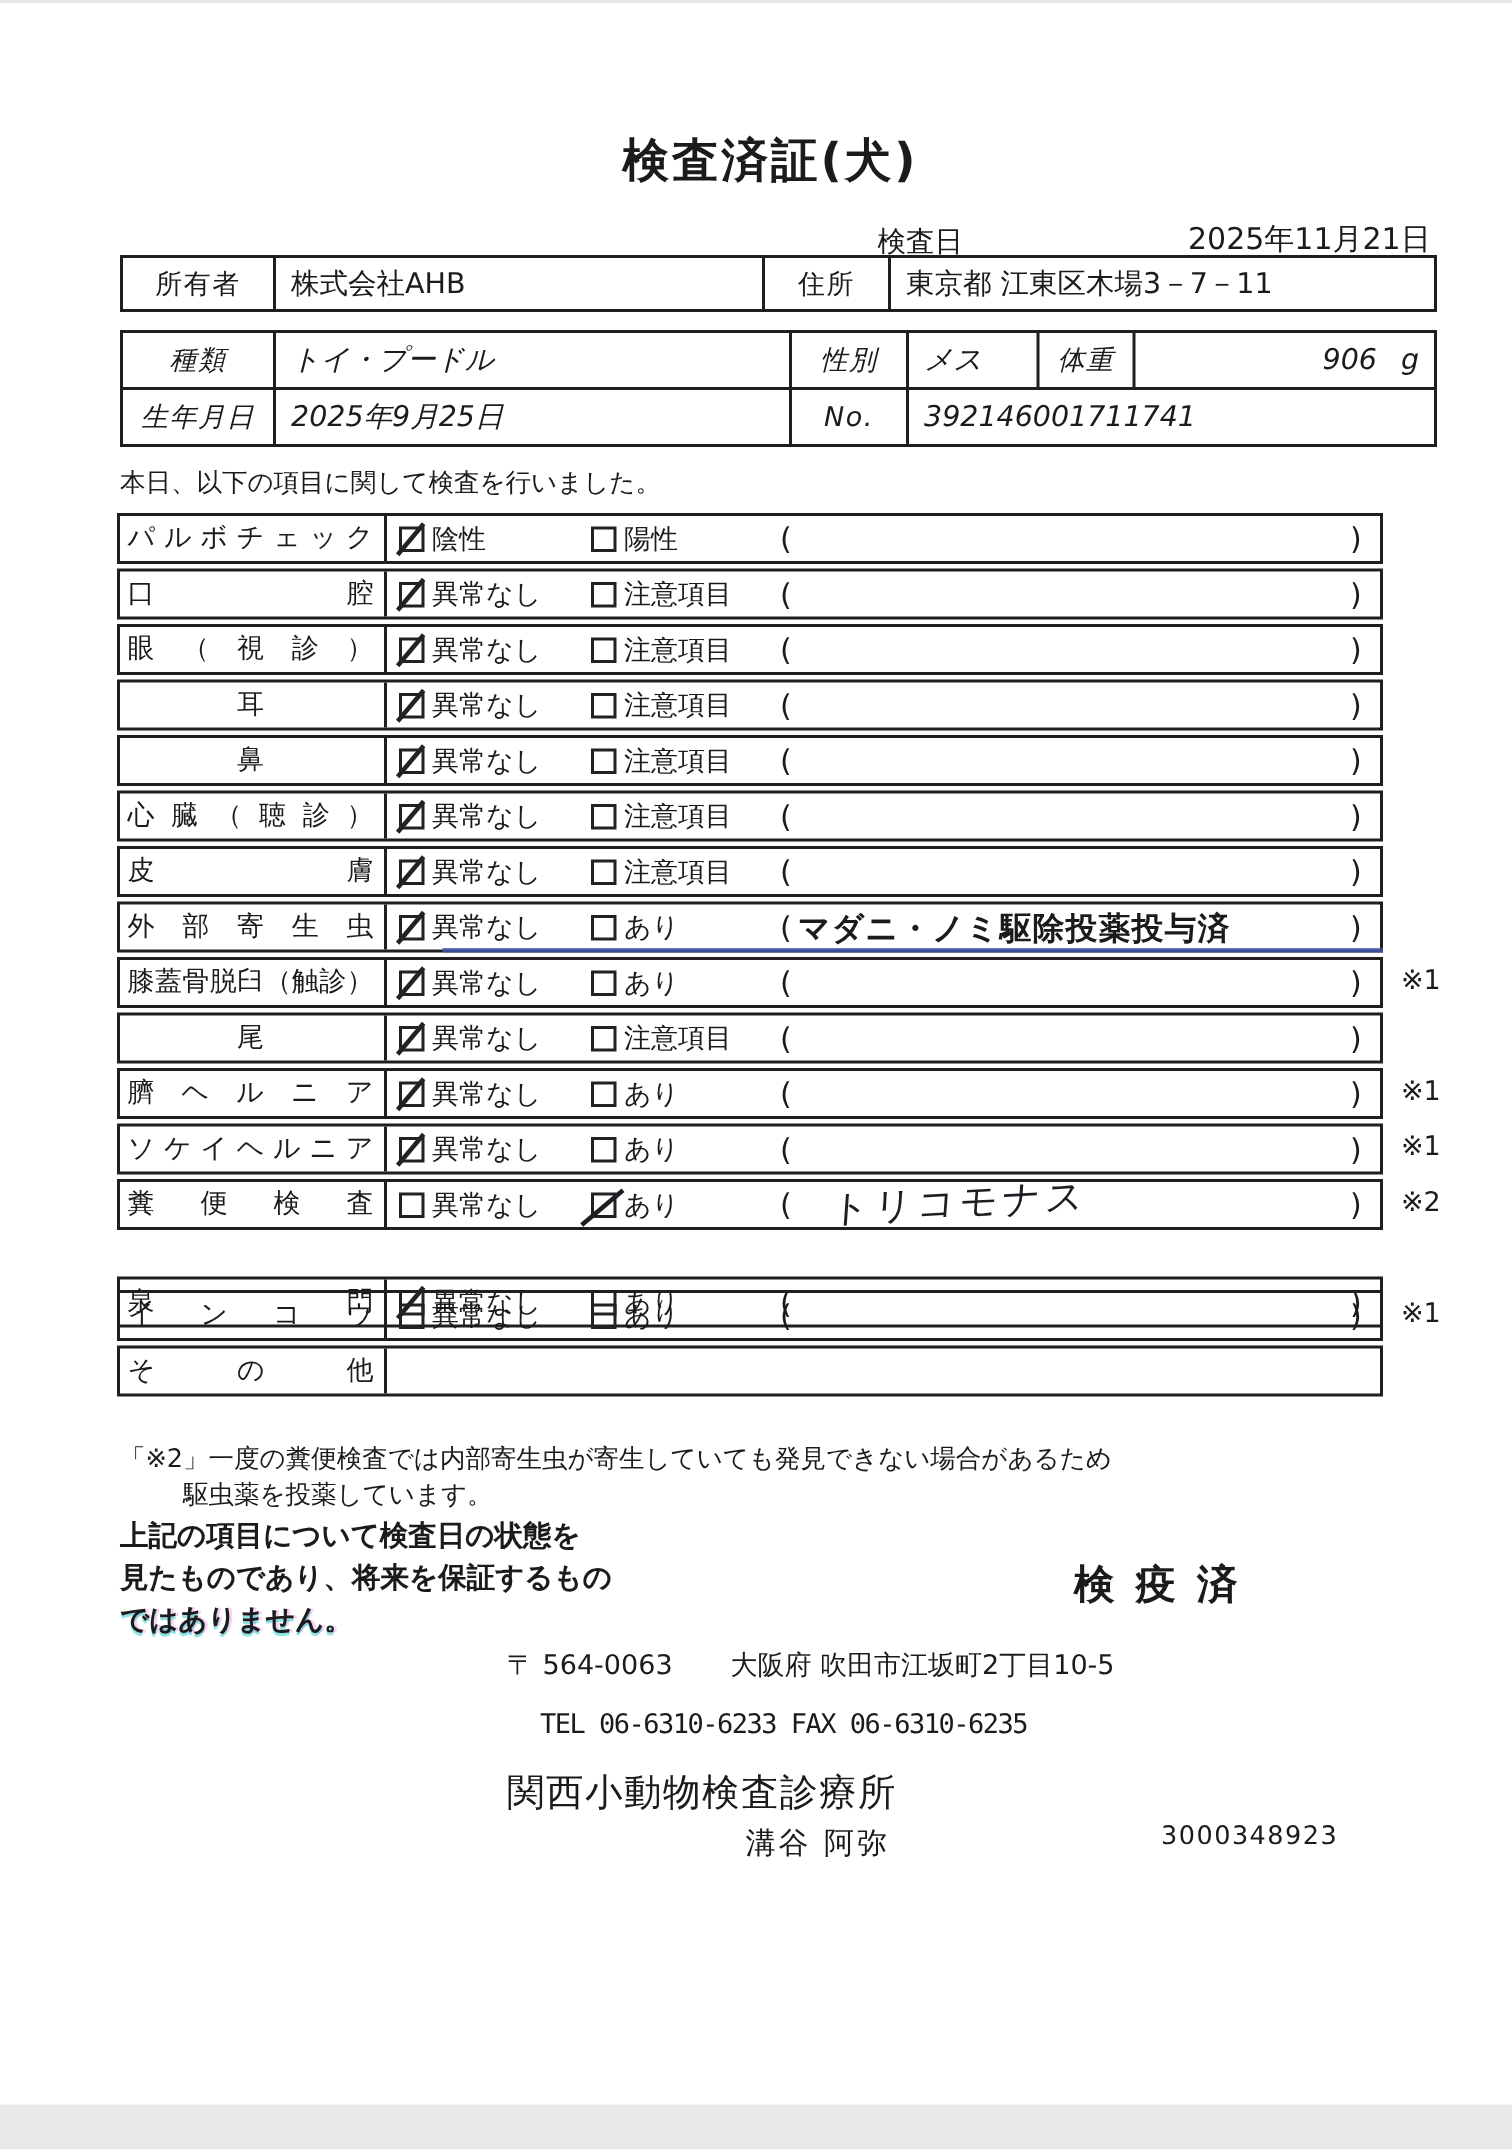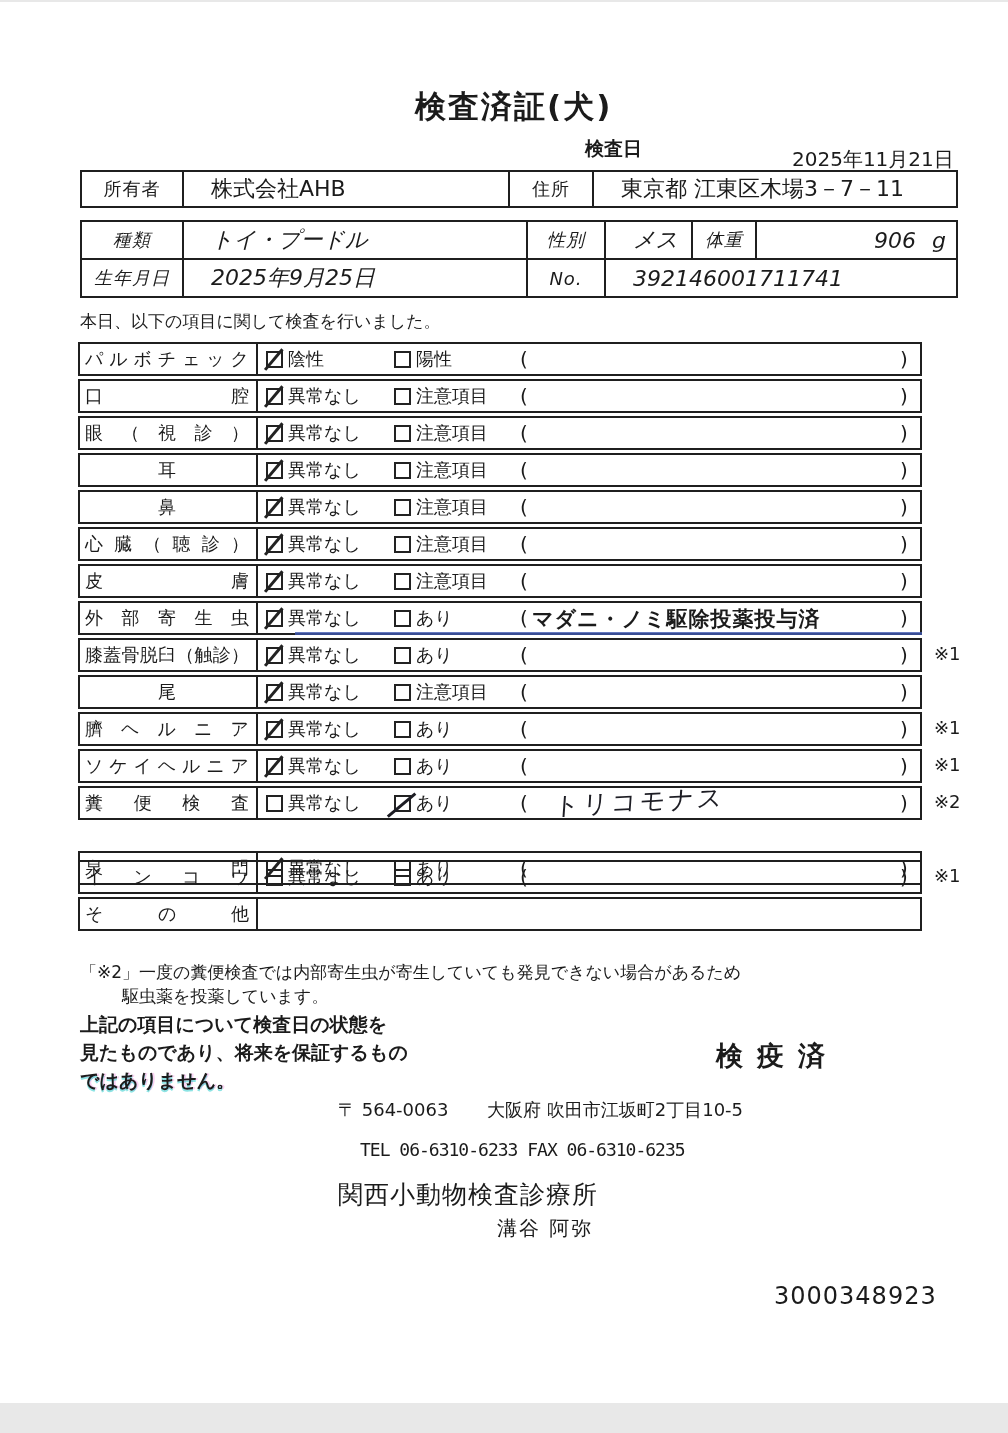--- a/index.html
+++ b/index.html
@@ -5,32 +5,32 @@
   html,body{margin:0;padding:0;background:#e8e8e8;}
   .page{
     position:relative;width:1008px;height:1401px;background:#ffffff;
     font-family:"DejaVu Sans","Liberation Sans",sans-serif;color:#1b1b1b;
     overflow:hidden;margin:2px auto;
   }
   .abs{position:absolute;}
 
   
   .doc-title{left:415px;top:84px;font-size:31px;font-weight:700;letter-spacing:2px;}
-  .exam-date-label{left:585px;top:134px;font-size:19px;font-weight:bold;}
+  .exam-date-label{left:585px;top:146px;font-size:19px;}
   .exam-date-value{left:792px;top:144px;font-size:20px;}
 
   
   .tbl{border:2px solid #1f1f1f;box-sizing:border-box;}
   .tbl1{left:80px;top:168px;width:878px;height:38px;display:flex;}
   .tbl2{left:80px;top:218px;width:878px;height:78px;display:flex;flex-direction:column;font-style:italic;}
   .t2row{display:flex;height:37px;}
   .t2row.second{border-top:2px solid #1f1f1f;}
   .cell{box-sizing:border-box;display:flex;align-items:center;height:100%;}
   .cell.hd{justify-content:center;font-size:18px;letter-spacing:1px;}
-  .cell.val{padding-left:27px;font-size:22px;}
+  .cell.val{padding-left:10px;font-size:19px;}
   .br{border-right:2px solid #1f1f1f;}
   .w-owner{width:102px;}.w-ownerval{width:326px;}.w-addr{width:84px;}.w-addrval{flex:1;}
   .w-breed{width:102px;}.w-breedval{width:344px;}.w-sex{width:78px;}.w-sexval{width:87px;}
   .w-wt{width:64px;}.w-wtval{flex:1;justify-content:flex-end;padding-right:10px;gap:16px;}
   .w-no{width:78px;justify-content:center;font-size:18px;}.w-noval{flex:1;}
 
   .intro{left:80px;top:308px;font-size:17px;}
 
   
   .insp-host{left:78px;top:340px;width:930px;height:600px;}
@@ -65,21 +65,21 @@
   .statement{left:80px;top:1008px;font-size:19px;font-weight:700;line-height:28px;}
   .statement .artifact{text-shadow:0 2px 0 rgba(0,195,195,.45),2px 0 0 rgba(220,0,190,.18);}
 
   
   .stamp{left:716px;top:1036px;font-size:27px;font-weight:600;letter-spacing:14px;}
   .postal{left:338px;top:1096px;font-size:18px;}
   .addr2{left:487px;top:1096px;font-size:18px;}
   .telfax{left:360px;top:1137px;font-size:18px;font-family:"DejaVu Sans Mono","Liberation Mono",monospace;letter-spacing:-1px;}
   .clinic{left:338px;top:1176px;font-size:25px;font-weight:500;letter-spacing:1px;}
   .person{left:497px;top:1213px;font-size:20px;letter-spacing:2px;}
-  .serial{left:774px;top:1280px;font-size:24px;letter-spacing:1px;}
+  .serial{left:774px;top:1212px;font-size:17px;letter-spacing:1px;}
 </style>
 </head>
 <body>
 
 <div class="page">
 
   <div class="abs doc-title">検査済証(犬)</div>
 
   <div class="abs exam-date-label">検査日</div>
   <div class="abs exam-date-value">2025年11月21日</div>

